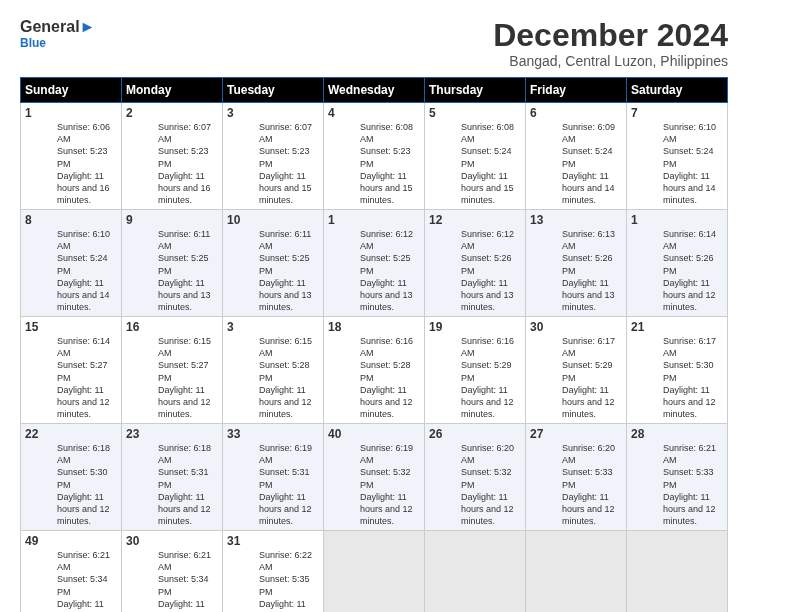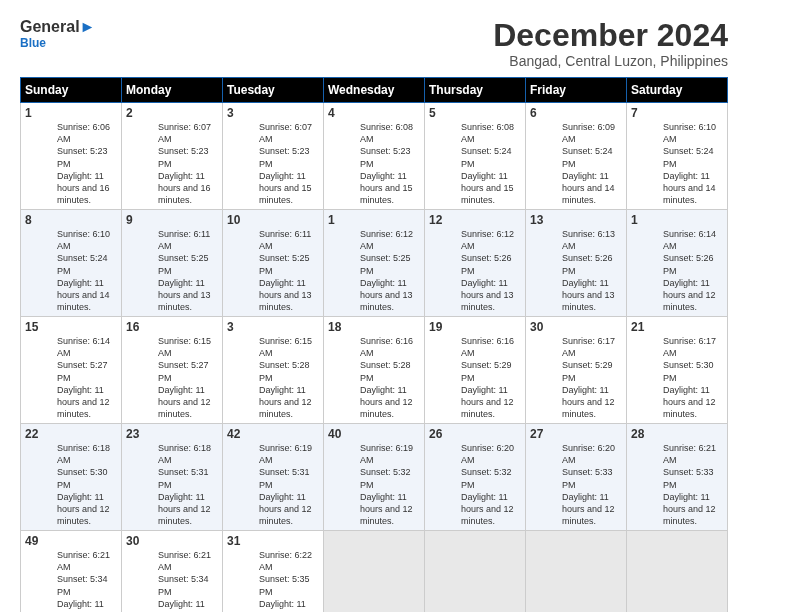--- a/index.html
+++ b/index.html
@@ -226,21 +226,21 @@
         <tr>
           <td>
             <span class="day-num">22</span>
             <div class="day-info">Sunrise: 6:18 AM<br>Sunset: 5:30 PM<br>Daylight: 11 hours and 12 minutes.</div>
           </td>
           <td>
             <span class="day-num">23</span>
             <div class="day-info">Sunrise: 6:18 AM<br>Sunset: 5:31 PM<br>Daylight: 11 hours and 12 minutes.</div>
           </td>
           <td>
-            <span class="day-num">42</span>
+            <span class="day-num">33</span>
             <div class="day-info">Sunrise: 6:19 AM<br>Sunset: 5:31 PM<br>Daylight: 11 hours and 12 minutes.</div>
           </td>
           <td>
             <span class="day-num">40</span>
             <div class="day-info">Sunrise: 6:19 AM<br>Sunset: 5:32 PM<br>Daylight: 11 hours and 12 minutes.</div>
           </td>
           <td>
             <span class="day-num">26</span>
             <div class="day-info">Sunrise: 6:20 AM<br>Sunset: 5:32 PM<br>Daylight: 11 hours and 12 minutes.</div>
           </td>

